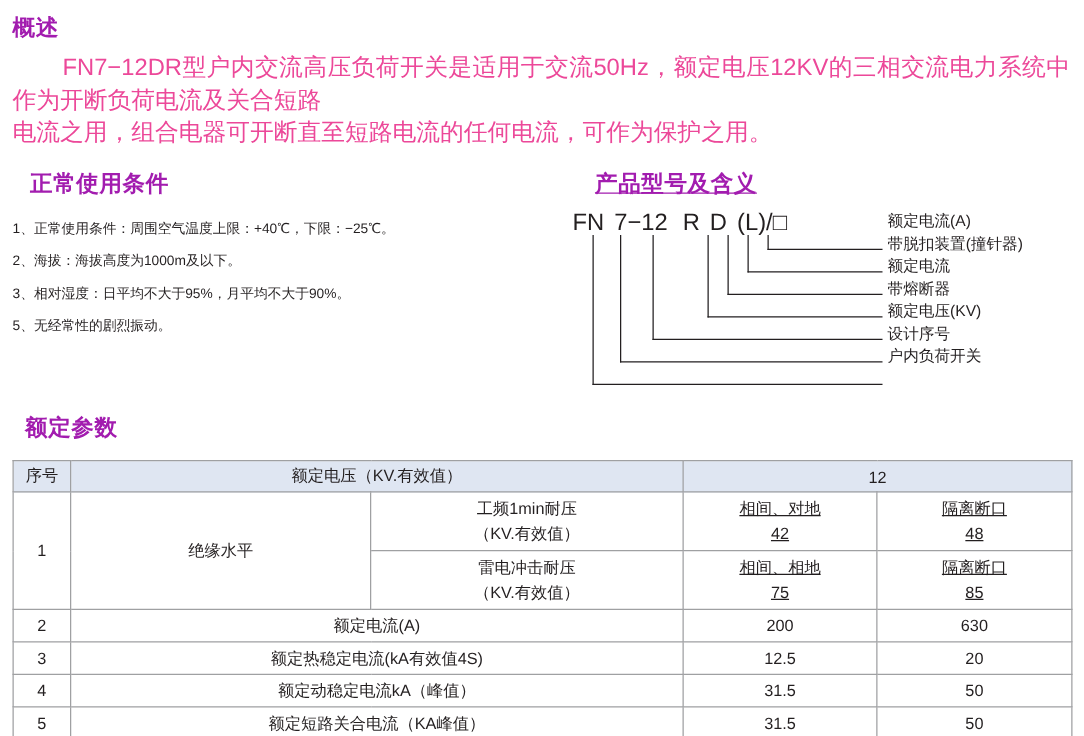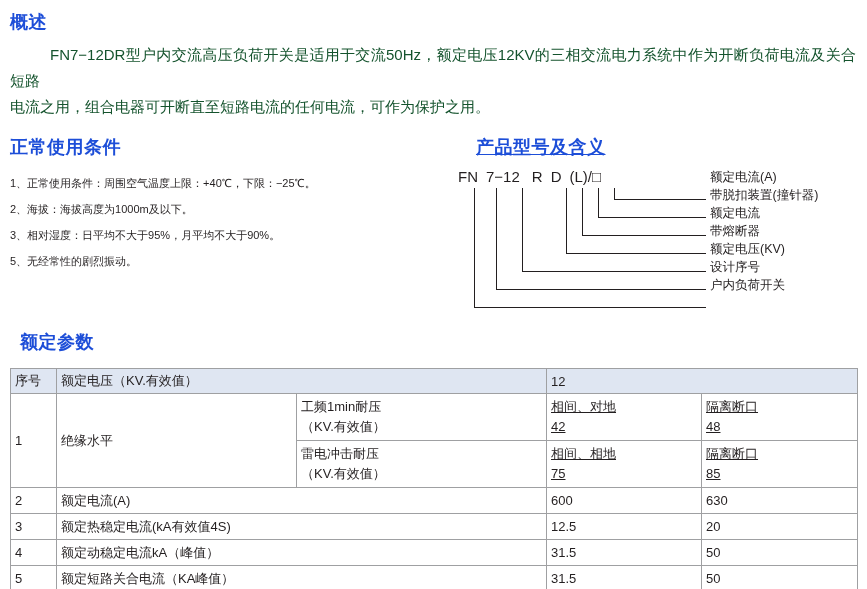--- a/index.html
+++ b/index.html
@@ -14,47 +14,47 @@
     color: #231f20;
     overflow: hidden;
     position: relative;
   }
   .page {
     position: relative;
     width: 867px;
     height: 589px;
   }
   .h-blue {
-    color: #1d4ed8;
+    color: #a21caf;
     font-size: 18px;
     font-weight: bold;
     letter-spacing: 0.5px;
   }
   .sec-overview-title {
     position: absolute;
     left: 10px;
     top: 10px;
   }
   .overview-body {
     position: absolute;
     left: 10px;
     top: 42px;
     width: 846px;
-    font-size: 15px;
+    font-size: 19px;
     line-height: 26px;
     text-align: justify;
-    color: #14532d;
+    color: #ec4899;
   }
   .overview-body .indent {
     display: inline-block;
     width: 40px;
   }
   .sec-cond-title {
     position: absolute;
-    left: 10px;
+    left: 24px;
     top: 135px;
     font-family: Liberation Serif, serif;
   }
   .cond-list {
     position: absolute;
     left: 10px;
     top: 170px;
     width: 430px;
     font-size: 11px;
     line-height: 26px;
@@ -72,21 +72,21 @@
     position: absolute;
     left: 450px;
     top: 168px;
     width: 410px;
     height: 170px;
   }
   .model-code {
     position: absolute;
     left: 8px;
     top: 0px;
-    font-size: 15px;
+    font-size: 19px;
     letter-spacing: 0px;
     white-space: nowrap;
   }
   .model-code span {
     display: inline-block;
   }
   .lead {
     position: absolute;
     border-left: 1px solid #231f20;
     border-bottom: 1px solid #231f20;
@@ -114,21 +114,21 @@
     left: 10px;
     top: 368px;
     width: 847px;
     border-collapse: collapse;
     font-size: 13px;
     table-layout: fixed;
   }
   table.params td, table.params th {
     border: 1px solid #9fa0a2;
     padding: 3px 4px;
-    text-align: left;
+    text-align: center;
     vertical-align: middle;
     font-weight: normal;
   }
   table.params thead td {
     background: #dfe6f2;
   }
   .c-no { width: 46px; }
   .c-item { width: 240px; }
   .c-sub { width: 250px; }
   .c-v1 { width: 155px; }
@@ -234,21 +234,21 @@
           <span>75</span>
         </td>
         <td class="two-line">
           <span>隔离断口</span><br>
           <span>85</span>
         </td>
       </tr>
       <tr class="row-h">
         <td>2</td>
         <td colspan="2">额定电流(A)</td>
-        <td>600</td>
+        <td>200</td>
         <td>630</td>
       </tr>
       <tr class="row-h">
         <td>3</td>
         <td colspan="2">额定热稳定电流(kA有效值4S)</td>
         <td>12.5</td>
         <td>20</td>
       </tr>
       <tr class="row-h">
         <td>4</td>

